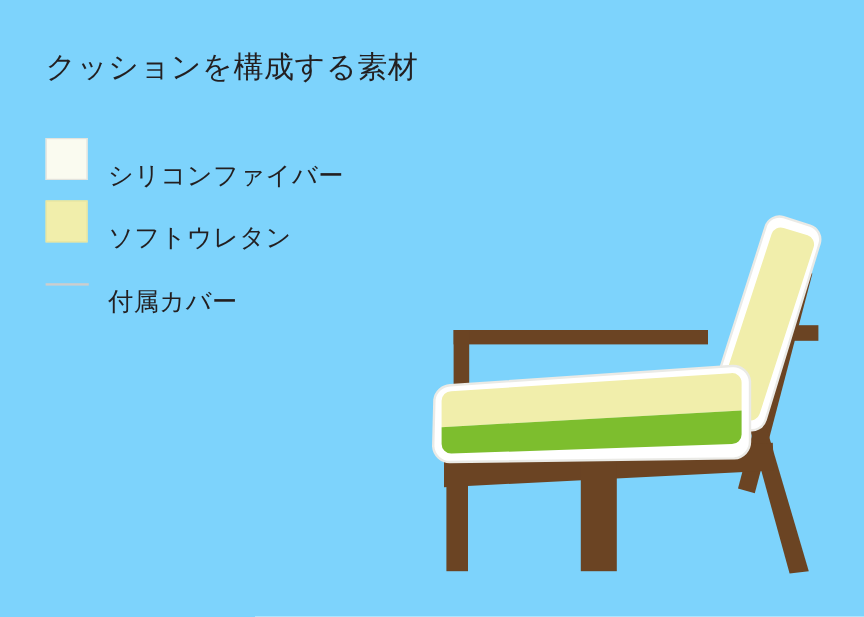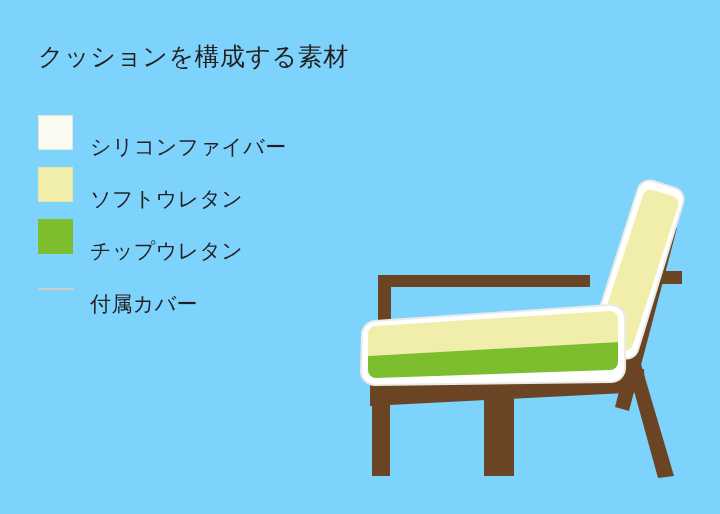--- a/index.html
+++ b/index.html
@@ -98,24 +98,20 @@
     <div class="legend-row">
       <span class="swatch" style="background:#fafbf0;border:1px solid #e3e3dd;"></span>
       <span class="legend-label">シリコンファイバー</span>
     </div>
 
     <div class="legend-row">
       <span class="swatch" style="background:#f1eeab;border:1px solid #e8e5a0;"></span>
       <span class="legend-label">ソフトウレタン</span>
     </div>
 
-    <div class="legend-row">
-      <span class="swatch" style="background:#7dbe2e;border:1px solid #7dbe2e;"></span>
-      <span class="legend-label">チップウレタン</span>
-    </div>
 
     <div class="legend-row line-row">
       <span class="swatch-line" style="background:#cdcdcd;"></span>
       <span class="legend-label">付属カバー</span>
     </div>
 
   </div>
 
   <div id="chair-illustration">
     <svg width="372" height="312" viewBox="0 0 372 312" xmlns="http://www.w3.org/2000/svg">

